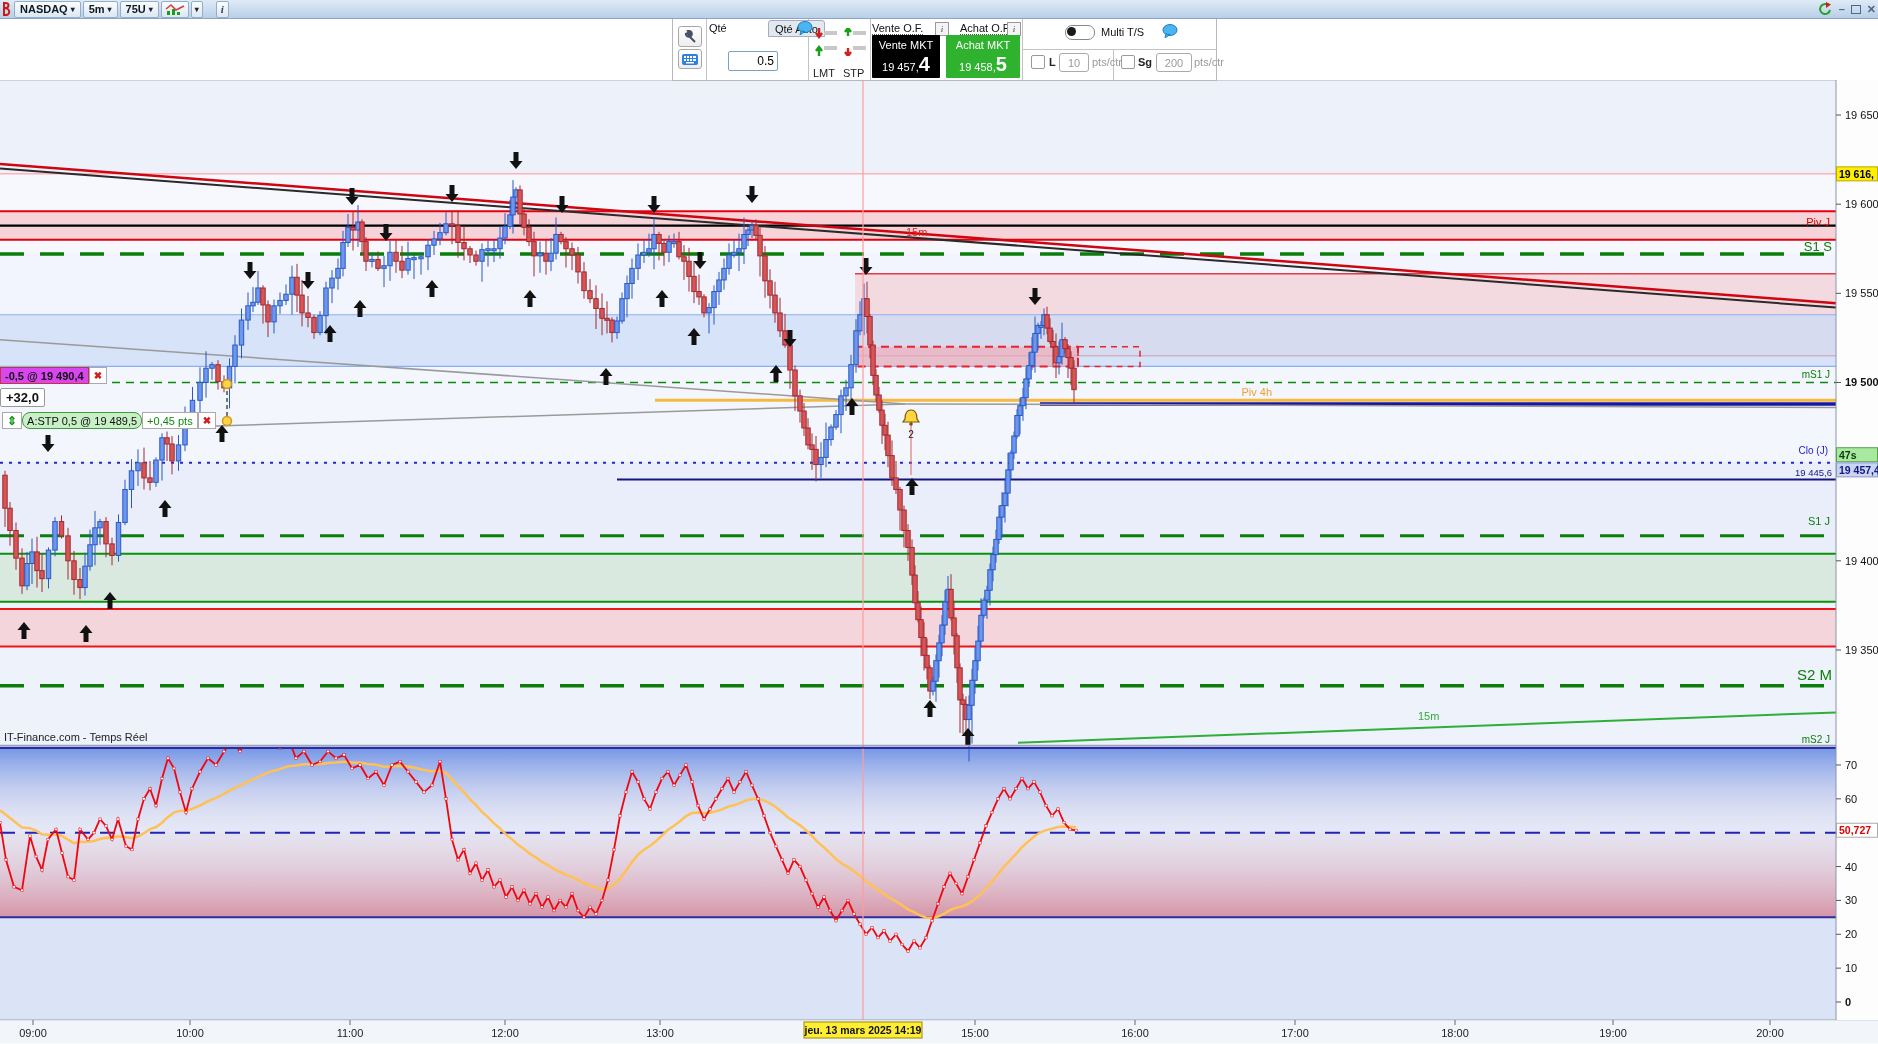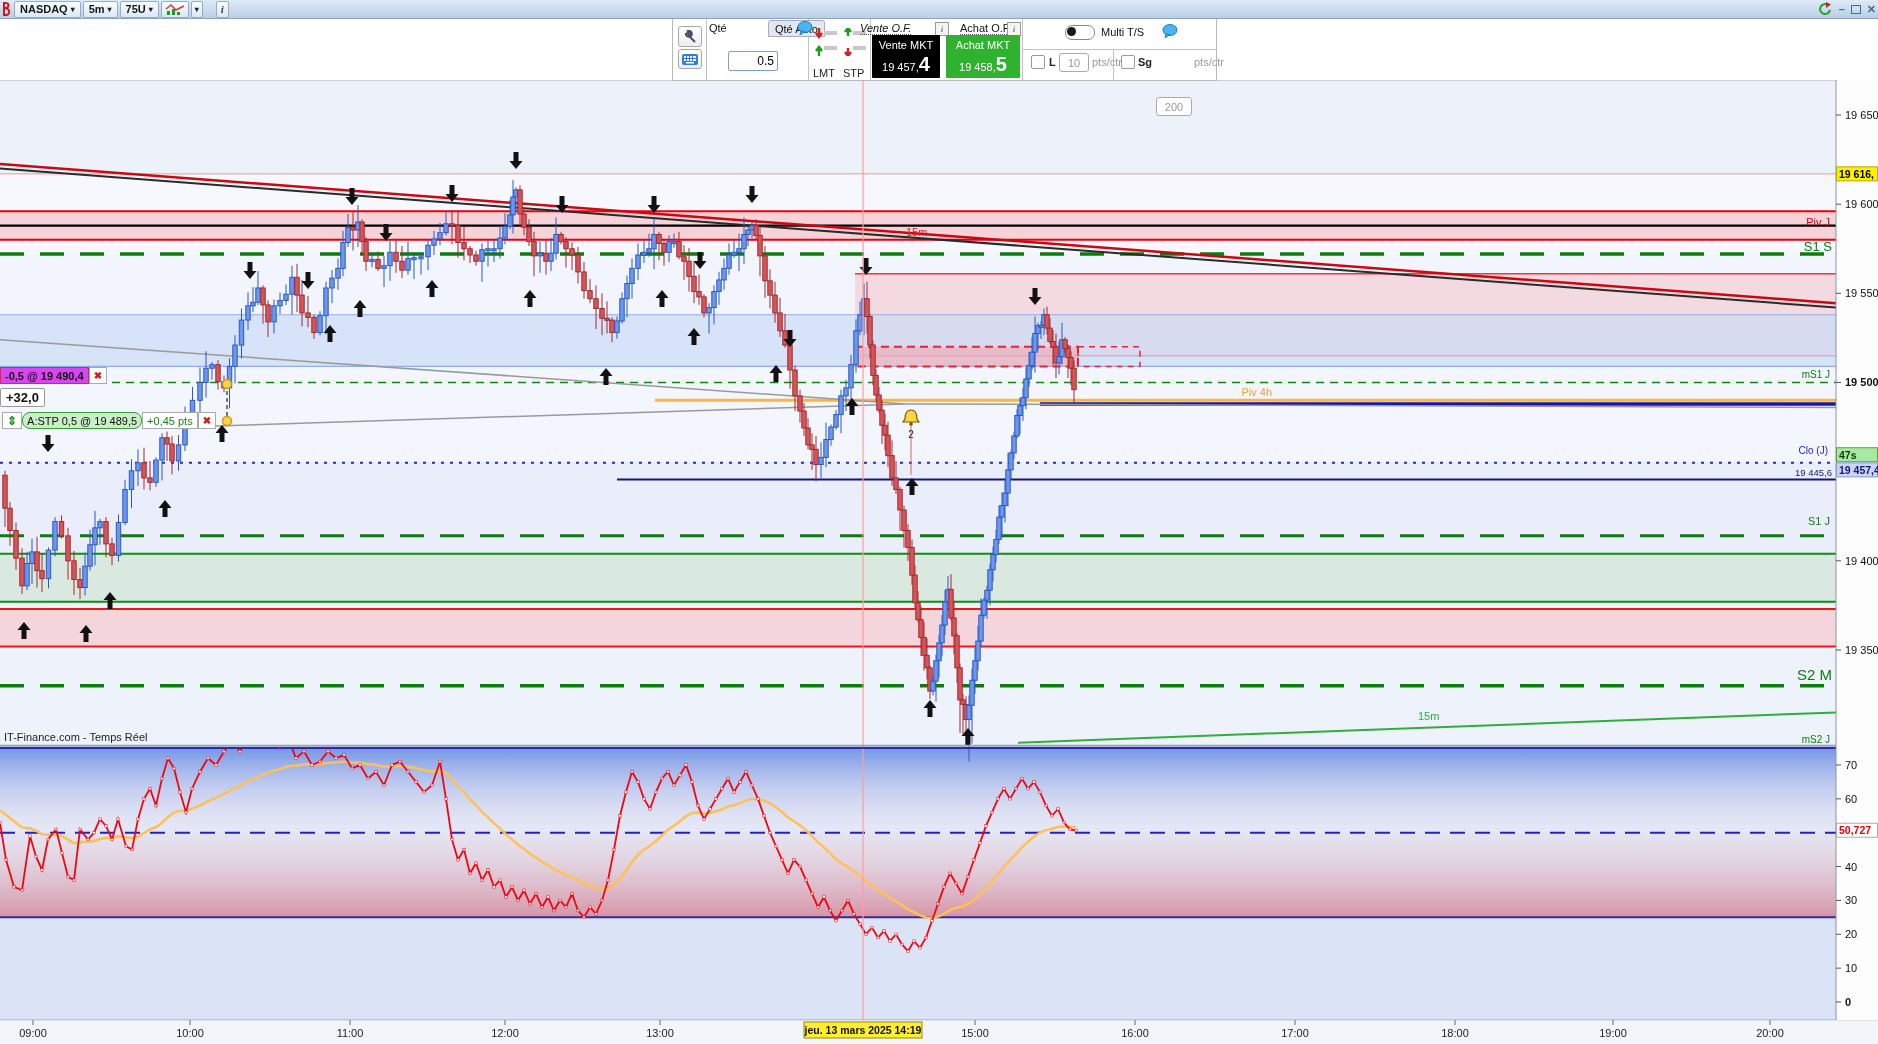--- a/index.html
+++ b/index.html
@@ -980,21 +980,21 @@
   </svg>
   <span class="ot-label" style="left:140px;">LMT</span>
   <svg style="position:absolute;left:171px;top:9px;" width="24" height="28" viewBox="0 0 24 28">
     <rect x="9" y="3" width="13" height="4" fill="#c8c8c8"></rect>
           <rect x="9" y="18" width="13" height="4" fill="#c8c8c8"></rect>
     <path d="M4,8 L4,0 M1,4 L4,0 L7,4" stroke="#18a018" stroke-width="2.4" fill="none"></path>
     <path d="M4,20 L4,28 M1,24 L4,28 L7,24" stroke="#d02020" stroke-width="2.4" fill="none"></path>
   </svg>
   <span class="ot-label" style="left:170px;">STP</span>
 
-  <span class="of-link" style="left:187px;font-style:italic;">Vente O.F.</span>
+  <span class="of-link" style="left:199px;">Vente O.F.</span>
   <span class="info-chip" style="left:262px;">i</span>
   <span class="of-link" style="left:287px;">Achat O.F.</span>
   <span class="info-chip" style="left:348px;left:334px;">i</span>
 
   <div class="mkt-btn" id="sell-btn" style="left: 199px; width: 68px; background: #000000;">
     <div class="l1">Vente MKT</div>
     <div class="l2"><span>19 457,</span><span class="big">4</span></div>
   </div>
   <div class="mkt-btn" id="buy-btn" style="left: 273px; width: 74px; background: rgb(47, 179, 47);">
     <div class="l1">Achat MKT</div>
@@ -1010,21 +1010,21 @@
           <polygon points="4,10 3,14 8,10.5" fill="#4db4f2" stroke="#1a80c0"></polygon>
   </svg>
 
   <span class="chk" style="left:358px;top:36px;"></span>
   <span class="plain-label" style="left:376px;top:37px;font-weight:bold;">L</span>
   <span class="small-input" style="left:386px;top:34px;width:28px;">10</span>
   <span class="unit" style="left:419px;top:37px;">pts/ctr</span>
 
   <span class="chk" style="left:448px;top:36px;"></span>
   <span class="plain-label" style="left:465px;top:37px;font-weight:bold;">Sg</span>
-  <span class="small-input" style="left:483px;top:34px;width:34px;margin-top:44px;">200</span>
+  <span class="small-input" style="left:483px;top:34px;width:34px;">200</span>
   <span class="unit" style="left:521px;top:37px;">pts/ctr</span>
  </div>
 </div>
 
 <div class="ovl" style="left:0;top:367px;">
   <span class="seg red-bg">-0,5 @ 19 490,4</span>
   <span class="seg white-bg xbtn">✖</span>
 </div>
 <div class="pnl-box" style="left:0;top:388px;">+32,0</div>
 <div class="ovl" style="left:2px;top:412px;font-weight:normal;">

